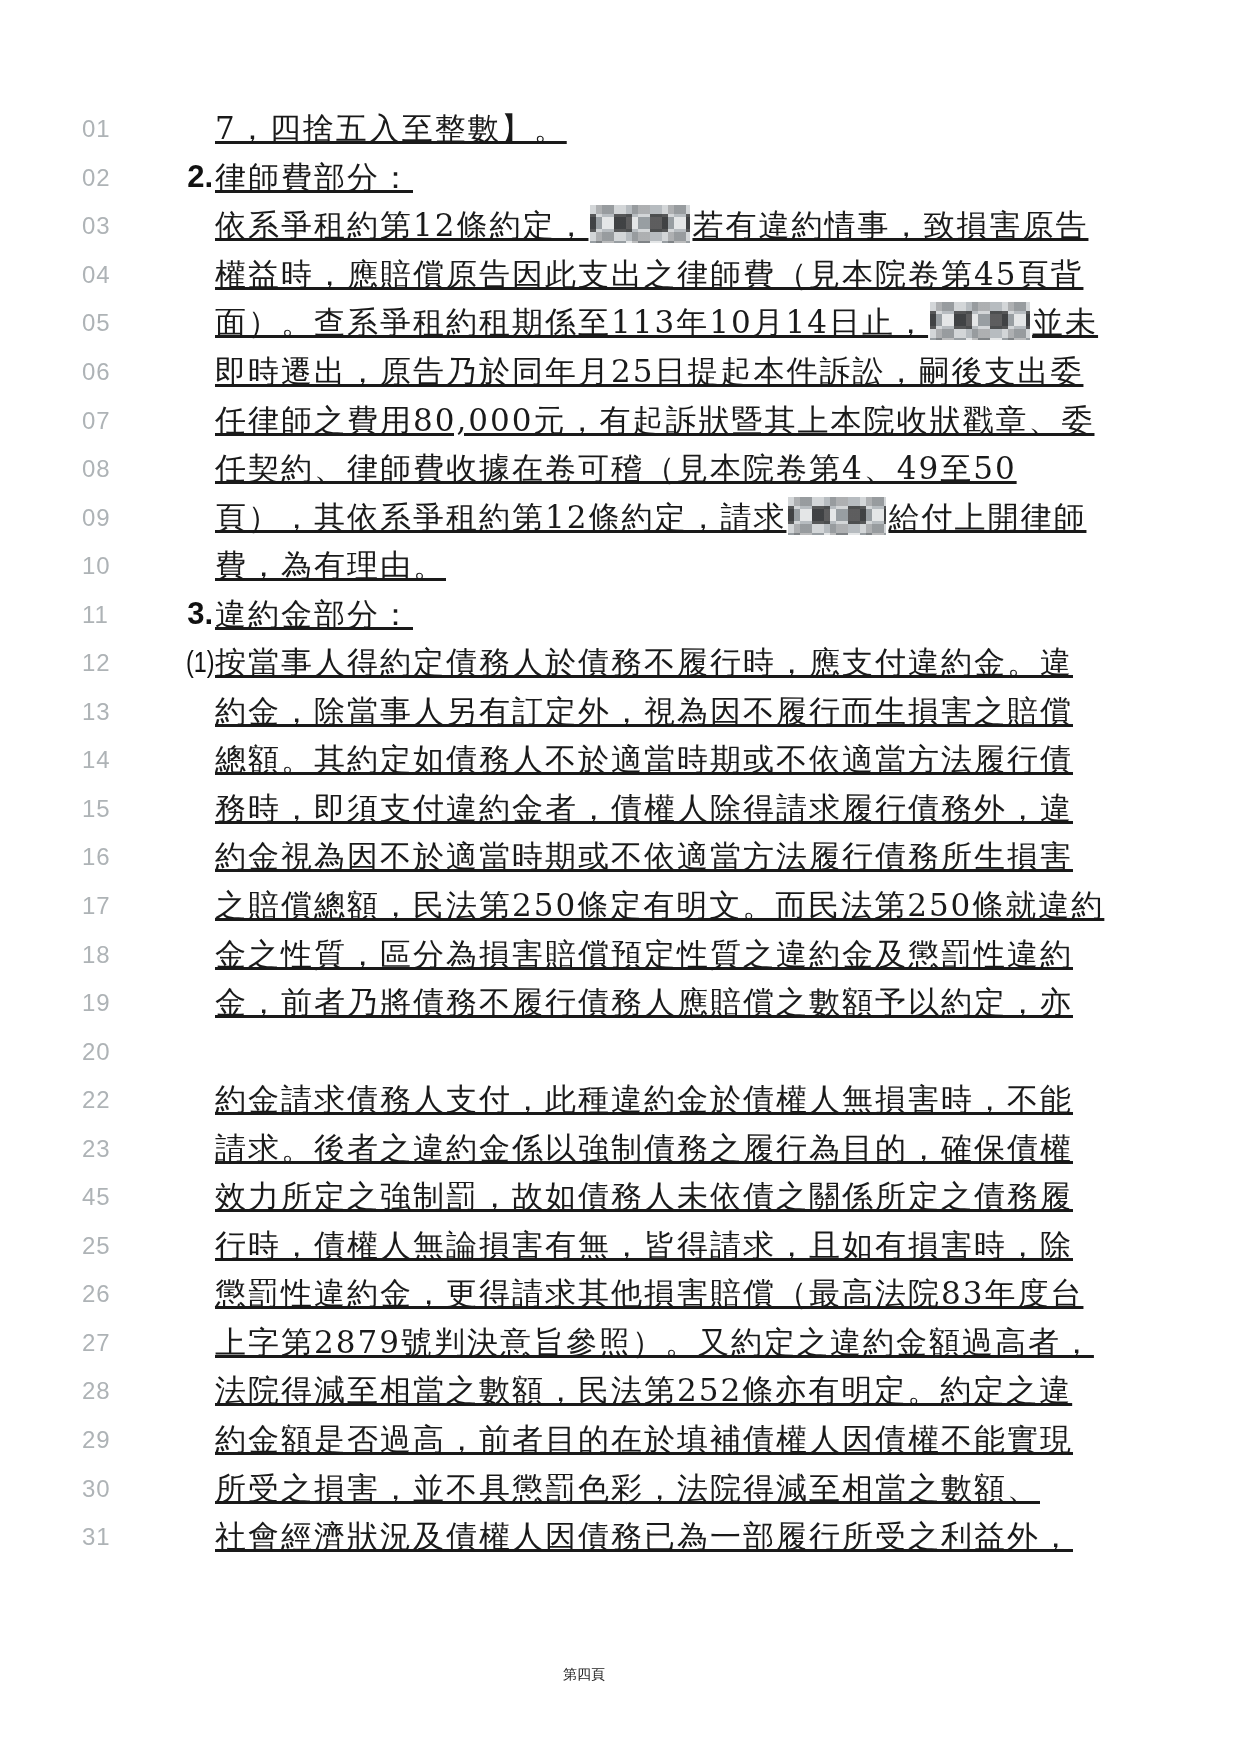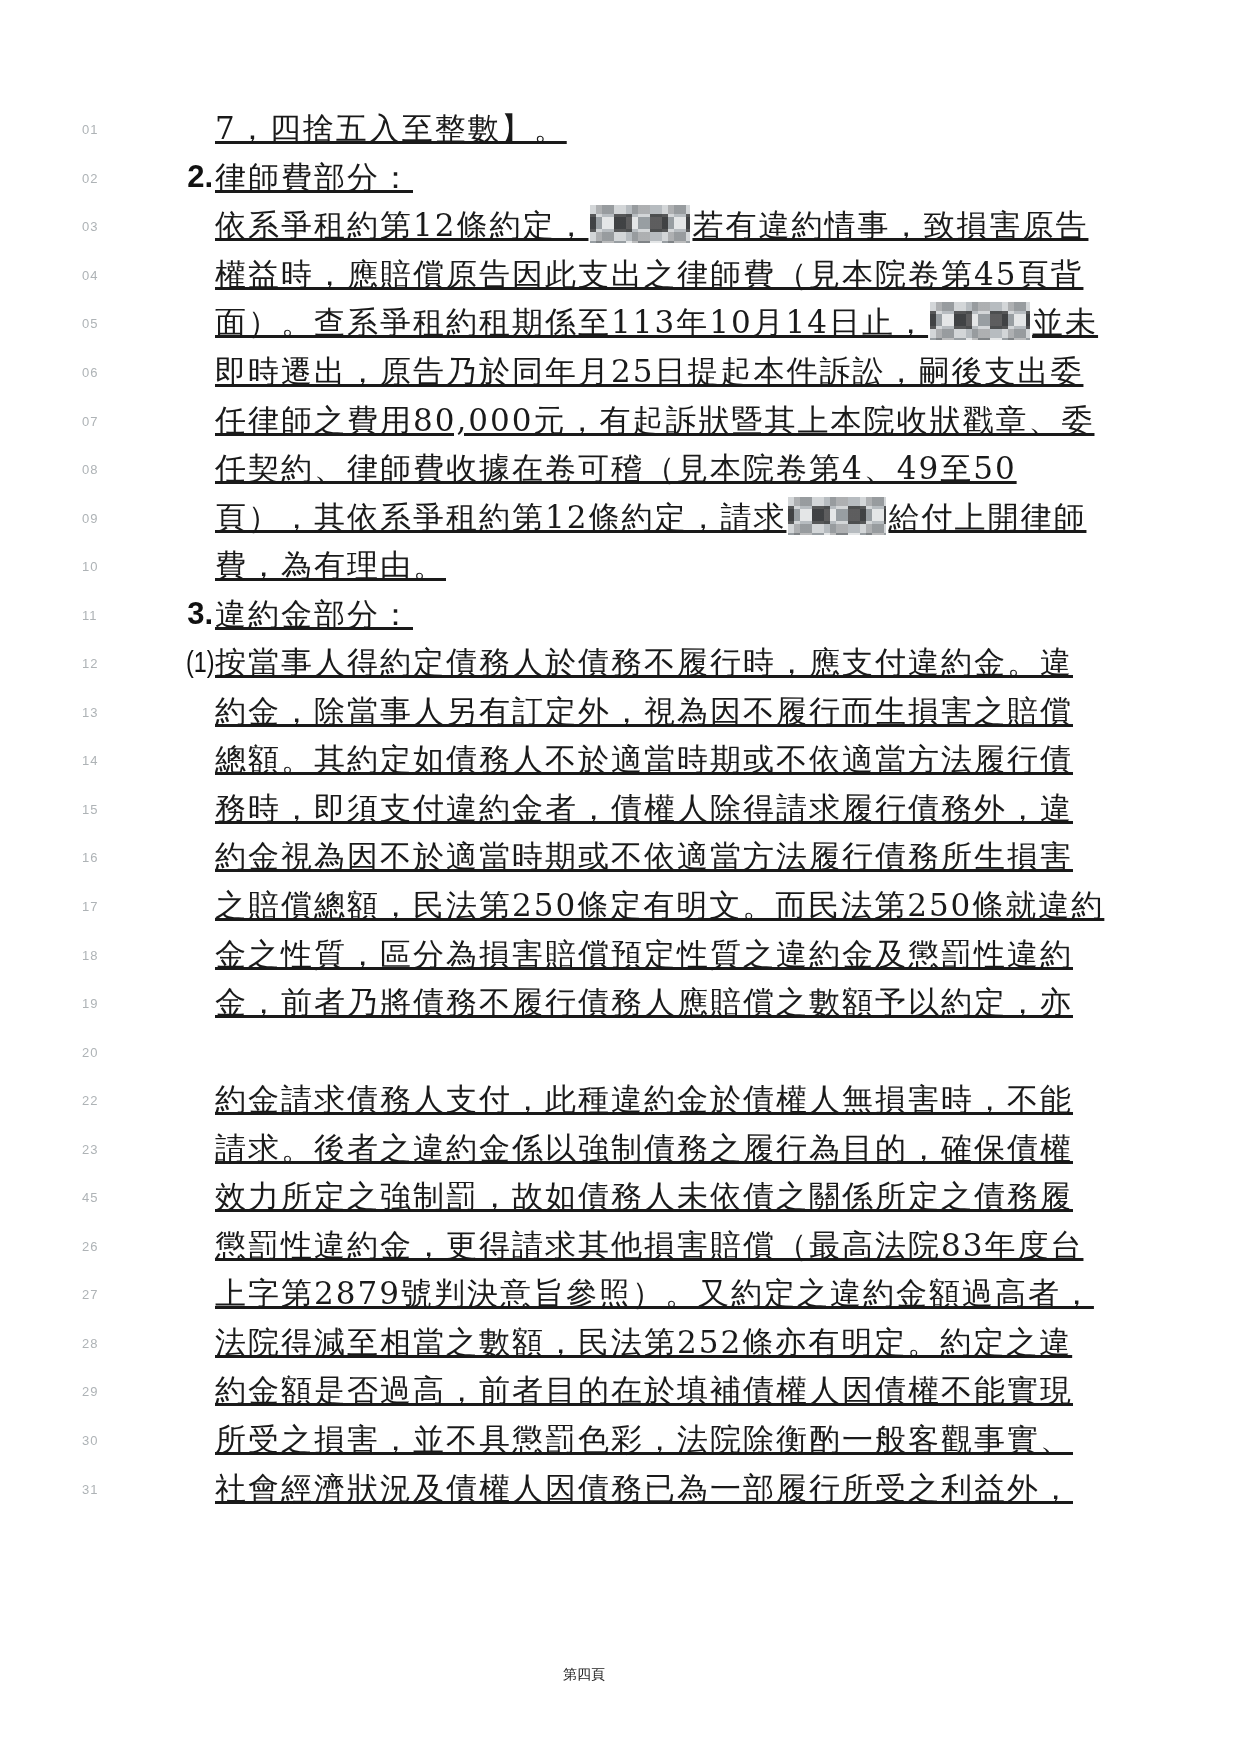--- a/index.html
+++ b/index.html
@@ -16,21 +16,21 @@
   }
   .row{
     position:relative;
     height:48.55px;
   }
   .lnum{
     position:absolute;
     left:82px;top:50%;
     transform:translateY(-50%);
     font-family:"Liberation Sans", sans-serif;
-    font-size:13px;
+    font-size:24px;
     color:#aeb3b6;
     letter-spacing:1px;
   }
   .ltext{
     position:absolute;
     left:215px;top:50%;
     transform:translateY(-50%);
     font-family:"DejaVu Serif", serif;
     font-size:31px;
     letter-spacing:2px;
@@ -171,38 +171,42 @@
       </div>
       <div class="row">
         <span class="lnum">23</span>
         <span class="ltext"><span>請求。後者之違約金係以強制債務之履行為目的，確保債權</span></span>
       </div>
       <div class="row">
         <span class="lnum">45</span>
         <span class="ltext"><span>效力所定之強制罰，故如債務人未依債之關係所定之債務履</span></span>
       </div>
       <div class="row">
+        <span class="lnum">25</span>
+        <span class="ltext"><span>行時，債權人無論損害有無，皆得請求，且如有損害時，除</span></span>
+      </div>
+      <div class="row">
         <span class="lnum">26</span>
         <span class="ltext"><span>懲罰性違約金，更得請求其他損害賠償（最高法院83年度台</span></span>
       </div>
       <div class="row">
         <span class="lnum">27</span>
         <span class="ltext"><span>上字第2879號判決意旨參照）。又約定之違約金額過高者，</span></span>
       </div>
       <div class="row">
         <span class="lnum">28</span>
         <span class="ltext"><span>法院得減至相當之數額，民法第252條亦有明定。約定之違</span></span>
       </div>
       <div class="row">
         <span class="lnum">29</span>
         <span class="ltext"><span>約金額是否過高，前者目的在於填補債權人因債權不能實現</span></span>
       </div>
       <div class="row">
         <span class="lnum">30</span>
-        <span class="ltext"><span>所受之損害，並不具懲罰色彩，法院除衡酌一般客觀事實、</span></span>
+        <span class="ltext"><span>所受之損害，並不具懲罰色彩，法院得減至相當之數額、</span></span>
       </div>
       <div class="row">
         <span class="lnum">31</span>
         <span class="ltext"><span>社會經濟狀況及債權人因債務已為一部履行所受之利益外，</span></span>
       </div>
     </div>
   <div class="footer">第四頁</div>
 </div>
 
 </body></html>

